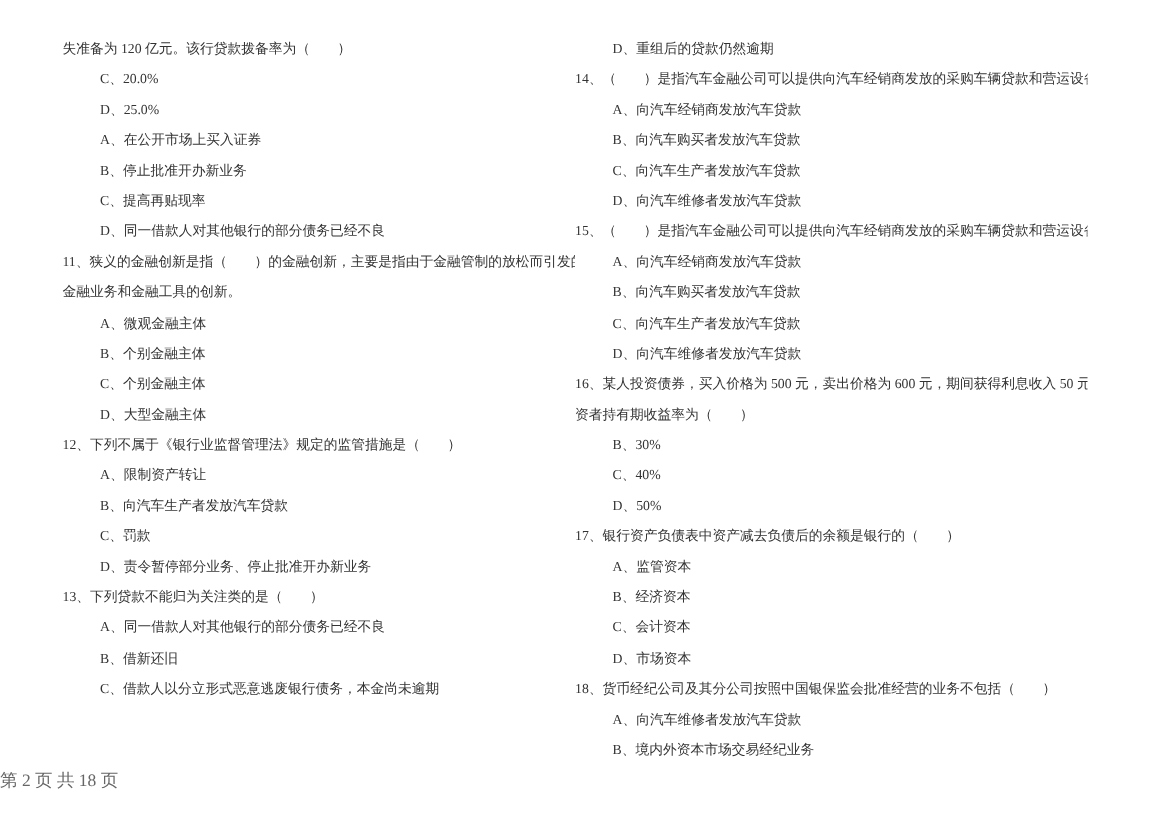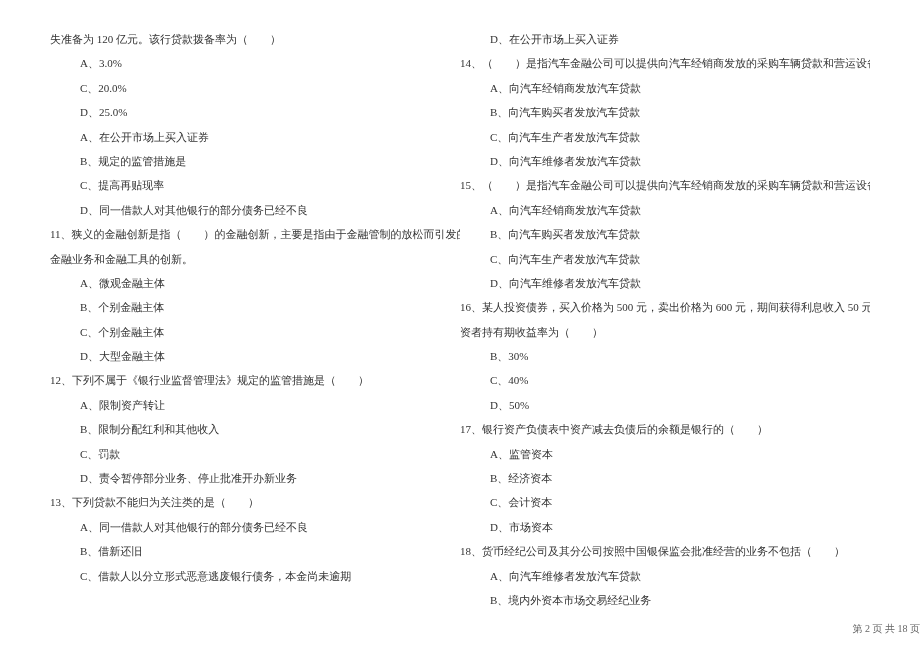--- a/index.html
+++ b/index.html
@@ -26,62 +26,61 @@
       white-space: nowrap;
       overflow: hidden;
     }
     .indent1 { padding-left: 30px; }
     .qline { padding-left: 0; }
     .footer {
       position: absolute;
       bottom: 14px;
       left: 0;
       width: 100%;
-      text-align: right;
-      font-size: 10px;
+      text-align: left;
+      font-size: 14px;
       color: #666;
       margin-top: 15px;
     }
   </style>
 </head>
 <body>
 
 <div class="page-content">
   <div class="column">
     <div class="line qline">失准备为 120 亿元。该行贷款拨备率为（　　）</div>
-    <div class="line indent1">A、3.0%</div>
     <div class="line indent1">C、20.0%</div>
     <div class="line indent1">D、25.0%</div>
 
     <div class="line indent1">A、在公开市场上买入证券</div>
-    <div class="line indent1">B、规定的监管措施是</div>
+    <div class="line indent1">B、停止批准开办新业务</div>
     <div class="line indent1">C、提高再贴现率</div>
     <div class="line indent1">D、同一借款人对其他银行的部分债务已经不良</div>
 
     <div class="line qline">11、狭义的金融创新是指（　　）的金融创新，主要是指由于金融管制的放松而引发的一系列</div>
     <div class="line qline">金融业务和金融工具的创新。</div>
     <div class="line indent1">A、微观金融主体</div>
     <div class="line indent1">B、个别金融主体</div>
     <div class="line indent1">C、个别金融主体</div>
     <div class="line indent1">D、大型金融主体</div>
 
     <div class="line qline">12、下列不属于《银行业监督管理法》规定的监管措施是（　　）</div>
     <div class="line indent1">A、限制资产转让</div>
-    <div class="line indent1">B、限制分配红利和其他收入</div>
+    <div class="line indent1">B、向汽车生产者发放汽车贷款</div>
     <div class="line indent1">C、罚款</div>
     <div class="line indent1">D、责令暂停部分业务、停止批准开办新业务</div>
 
     <div class="line qline">13、下列贷款不能归为关注类的是（　　）</div>
     <div class="line indent1">A、同一借款人对其他银行的部分债务已经不良</div>
     <div class="line indent1">B、借新还旧</div>
     <div class="line indent1">C、借款人以分立形式恶意逃废银行债务，本金尚未逾期</div>
   </div>
 
   <div class="column">
-    <div class="line indent1">D、在公开市场上买入证券</div>
+    <div class="line indent1">D、重组后的贷款仍然逾期</div>
 
     <div class="line qline">14、（　　）是指汽车金融公司可以提供向汽车经销商发放的采购车辆贷款和营运设备贷款。</div>
     <div class="line indent1">A、向汽车经销商发放汽车贷款</div>
     <div class="line indent1">B、向汽车购买者发放汽车贷款</div>
     <div class="line indent1">C、向汽车生产者发放汽车贷款</div>
     <div class="line indent1">D、向汽车维修者发放汽车贷款</div>
 
     <div class="line qline">15、（　　）是指汽车金融公司可以提供向汽车经销商发放的采购车辆贷款和营运设备贷款。</div>
     <div class="line indent1">A、向汽车经销商发放汽车贷款</div>
     <div class="line indent1">B、向汽车购买者发放汽车贷款</div>

